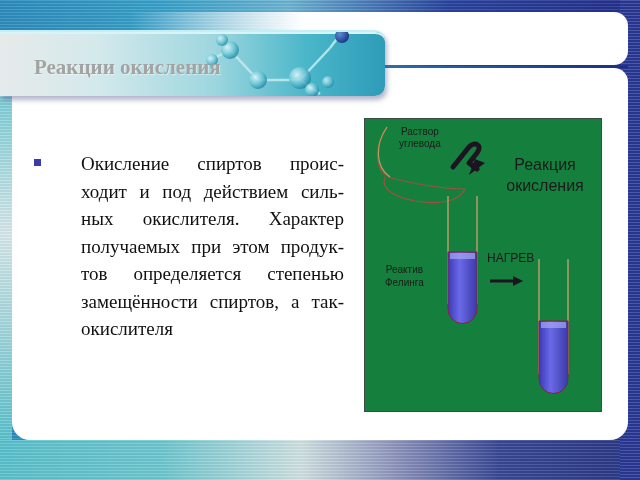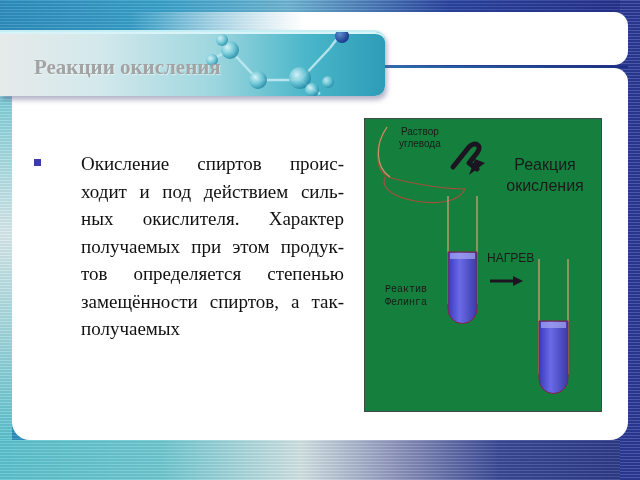--- a/index.html
+++ b/index.html
@@ -87,21 +87,21 @@
     position: absolute; left: 364px; top: 118px; width: 236px; height: 292px;
     background: #15803d;
     border: 1.5px solid #3c4a4a;
   }
   .illus svg { position: absolute; left: 0; top: 0; }
   .lbl {
     position: absolute; font-family: "Liberation Sans", sans-serif; color: #1a1a1a;
   }
   .lbl-solution { left: 34px; top: 7px; font-size: 10px; line-height: 12px; text-align: center; }
   .lbl-reaction { left: 130px; top: 35px; font-size: 16px; line-height: 21px; text-align: center; width: 100px; }
-  .lbl-reagent { left: 20px; top: 164px; font-size: 10px; line-height: 13px; text-align: center; font-family: Liberation Mono, monospace; }
+  .lbl-reagent { left: 20px; top: 144px; font-size: 10px; line-height: 13px; text-align: center; }
   .lbl-heat { left: 122px; top: 132px; font-size: 12px; }
 </style>
 </head>
 <body>
 
 <div class="bg"></div>
 <div class="bg-bottom"></div>
 <div class="bg-left"></div>
 <div class="bg-right"></div>
 
@@ -145,21 +145,21 @@
 <div class="bullet-block">
   <div class="bullet-item">
     <span class="bullet-marker"></span>
     <div class="bullet-text">
       <span class="line">Окисление спиртов проис-</span>
       <span class="line">ходит и под действием силь-</span>
       <span class="line">ных окислителя. Характер</span>
       <span class="line">получаемых при этом продук-</span>
       <span class="line">тов определяется степенью</span>
       <span class="line">замещённости спиртов, а так-</span>
-      <span class="line last">получаемых</span>
+      <span class="line last">окислителя</span>
     </div>
   </div>
 </div>
 
 <div class="illus">
   <svg width="236" height="292" viewBox="0 0 236 292">
     <defs>
       <linearGradient id="liq" x1="0" x2="1" y1="0" y2="0">
         <stop offset="0%" stop-color="#3a3ab8"></stop>
         <stop offset="40%" stop-color="#6a6ae8"></stop>

